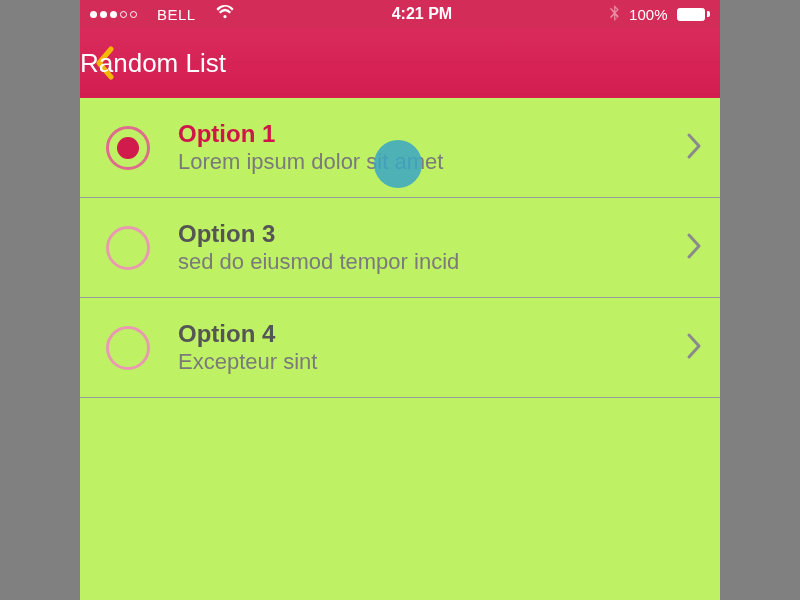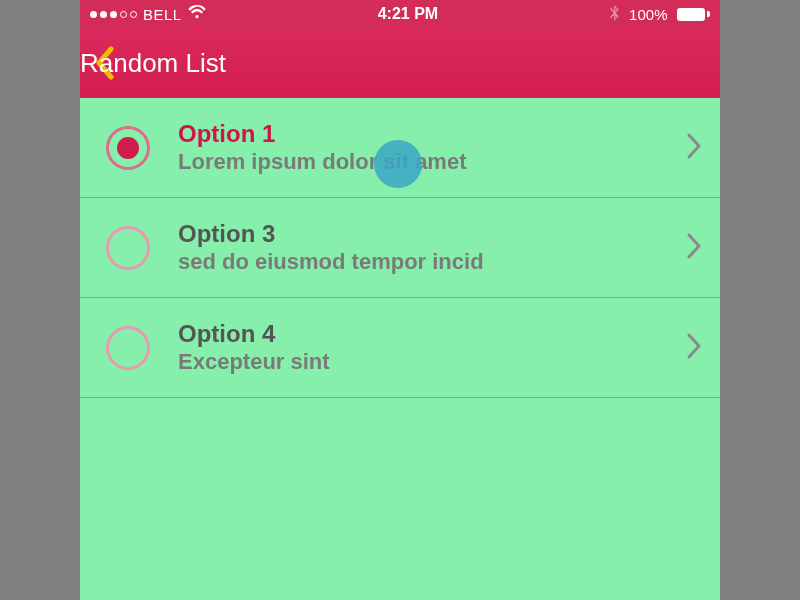--- a/index.html
+++ b/index.html
@@ -24,21 +24,21 @@
   .status-bar {
     background: #d42c59;
     height: 28px;
     display: flex;
     align-items: center;
     color: #fff;
     font-size: 15px;
     padding: 0 10px;
     justify-content: space-between;
   }
-  .status-left { display:flex; align-items:center; gap:6px; }
+  .status-left { display:flex; align-items:center; gap:20px; }
   .dots { display:flex; gap:3px; align-items:center; }
   .dot-f { width:7px; height:7px; border-radius:50%; background:#fff; }
   .dot-e { width:7px; height:7px; border-radius:50%; border:1px solid #fff; }
   .carrier { font-size:15px; letter-spacing:0.5px; }
   .wifi { font-size:16px; }
   .status-center { font-size:16px; font-weight:700; }
   .status-right { display:flex; align-items:center; gap:10px; }
   .bt { font-size:14px; opacity:0.7; }
   .battery-wrap { display:flex; align-items:center; gap:2px; }
   .battery-body {
@@ -60,21 +60,21 @@
     width:50px; height:100%; display:flex; align-items:center;
     justify-content:center; cursor:pointer;
   }
   .nav-title {
     position:absolute;
     left:0; right:0;
     text-align:left;
     color:#fff; font-size:26px; font-weight:400;
     pointer-events:none;
   }
-  .list { flex:1; background:#86efac; }
+  .list { flex:1; background:#bef264; }
   .row {
     display:flex; align-items:center;
     height:100px;
     border-bottom:1px solid #9a9a9a;
     padding:0 18px 0 26px;
     cursor:pointer;
   }
   .radio {
     width:44px; height:44px; border-radius:50%;
     border:3px solid #e99ab0;
@@ -85,21 +85,21 @@
     width:22px; height:22px; border-radius:50%; background:#d01b4c;
   }
   .row.selected .radio { border-color:#df6c8c; }
   .row-text { flex:1; margin-left:28px; }
   .row-title {
     font-size:24px; font-weight:700; color:#555;
     line-height:1.15;
   }
   .row.selected .row-title { color:#cf1549; }
   .row-sub {
-    font-size:22px; color:#7a7a7a; font-weight:700;
+    font-size:22px; color:#7a7a7a; font-weight:400;
     line-height:1.25;
   }
   .chev-right { flex-shrink:0; }
   .tap-dot {
     position:absolute;
     width:48px; height:48px;
     background:#3ba6c4;
     border-radius:50%;
     opacity:0.85;
     pointer-events:none;

